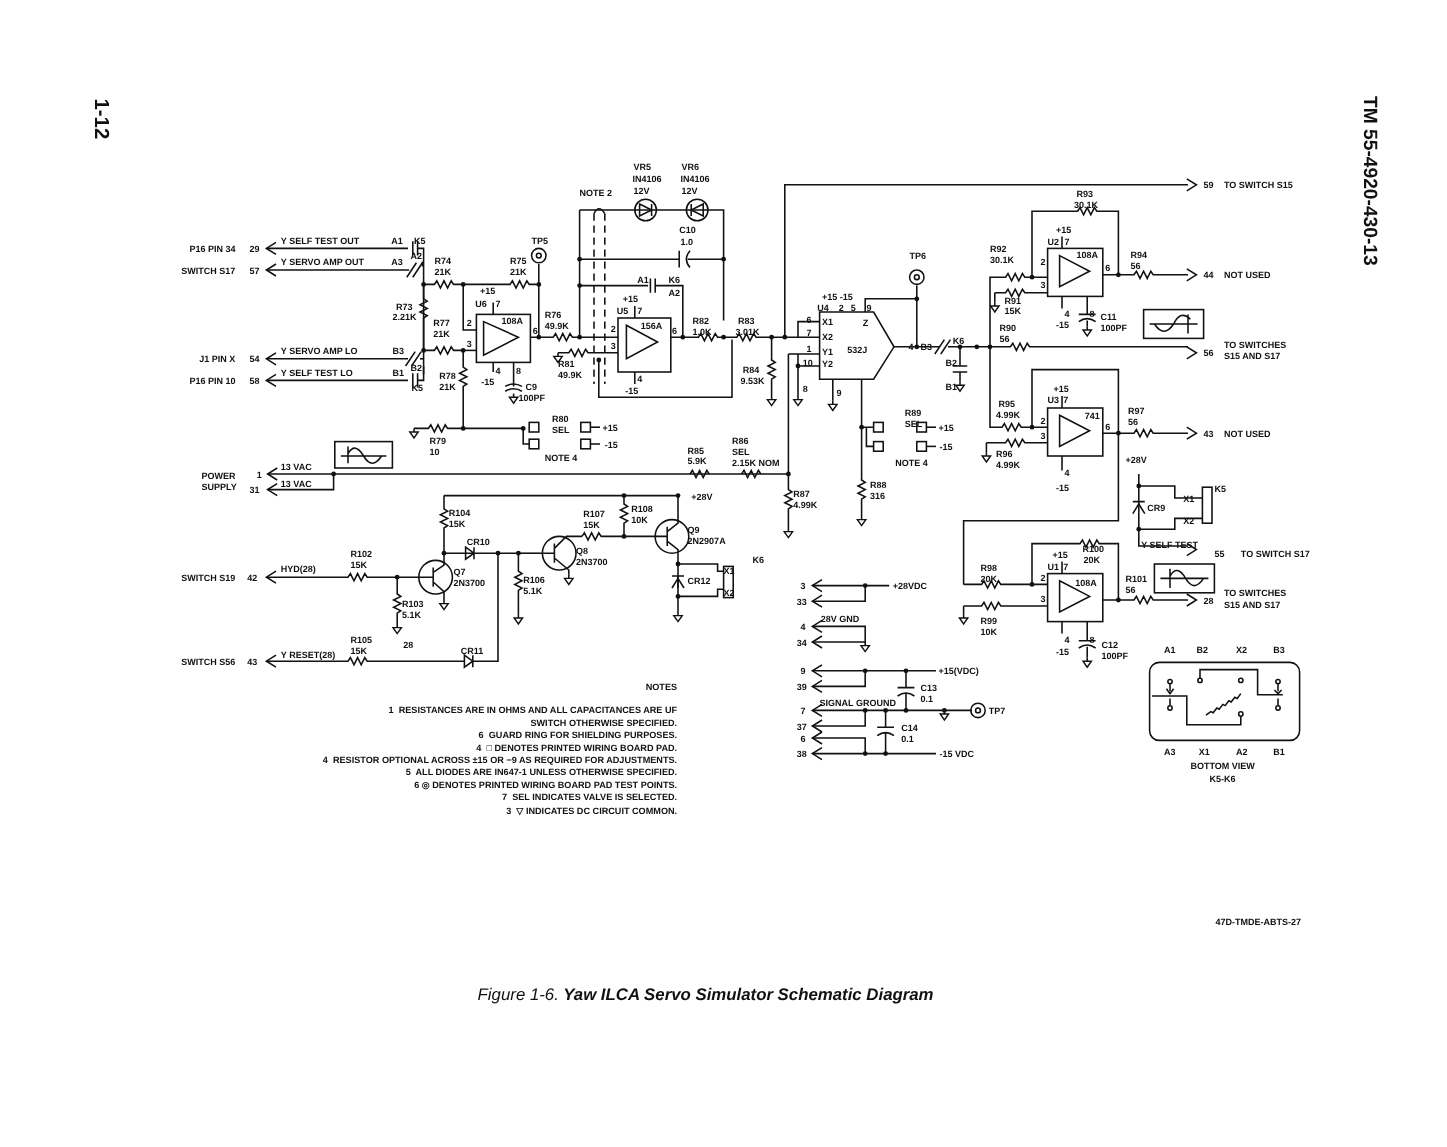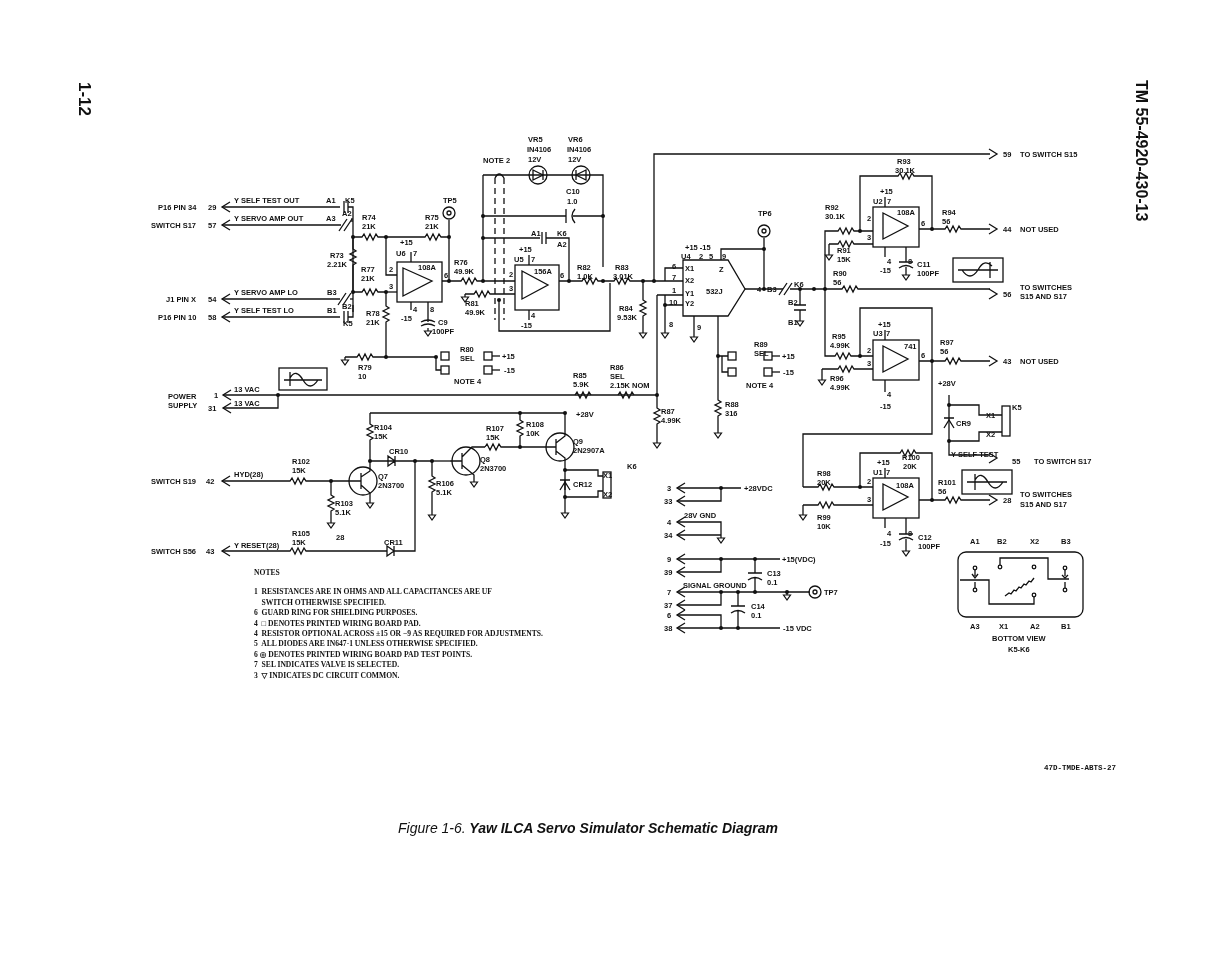--- a/index.html
+++ b/index.html
@@ -7,22 +7,22 @@
   svg{position:absolute;left:0;top:0;}
   .w{stroke:#111;stroke-width:1.3;fill:none;}
   .wd{stroke:#111;stroke-width:1.3;fill:none;stroke-dasharray:6 4;}
   .blk{fill:#111;}
   .t{font-family:"Liberation Sans",sans-serif;font-weight:bold;font-size:7.5px;fill:#111;}
   .side{position:absolute;font-family:"Liberation Sans",sans-serif;font-weight:bold;color:#111;transform:rotate(90deg);transform-origin:left top;white-space:nowrap;}
   #page-num{left:94px;top:82px;font-size:17px;}
   #doc-id{left:1150px;top:80px;font-size:16px;}
   #caption{position:absolute;left:398px;top:820px;font-family:"Liberation Sans",sans-serif;font-weight:bold;font-style:italic;font-size:14px;text-align:right;}
   #caption .lbl{font-weight:normal;}
-  #ref{position:absolute;left:1013px;top:764px;font-family:Liberation Mono, monospace;font-weight:bold;font-size:7.5px;margin-left:31px;}
-  #notes{position:absolute;left:254px;top:568px;font-family:Liberation Serif, serif;font-weight:bold;font-size:7.6px;line-height:10.4px;}
+  #ref{position:absolute;left:1013px;top:764px;font-family:Liberation Sans, sans-serif;font-weight:bold;font-size:7.5px;}
+  #notes{position:absolute;left:269px;top:568px;font-family:Liberation Sans, sans-serif;font-weight:bold;font-size:7.6px;line-height:10.4px;text-align:right;}
   #notes .h{margin-bottom:9px;display:block;}
   #notes .n{display:block;white-space:pre;}
 </style>
 </head>
 <body>
 
 <div id="page-num" class="side">1-12</div>
 <div id="doc-id" class="side">TM 55-4920-430-13</div>
 
 <svg width="1206" height="956" viewBox="0 0 1206 956">

